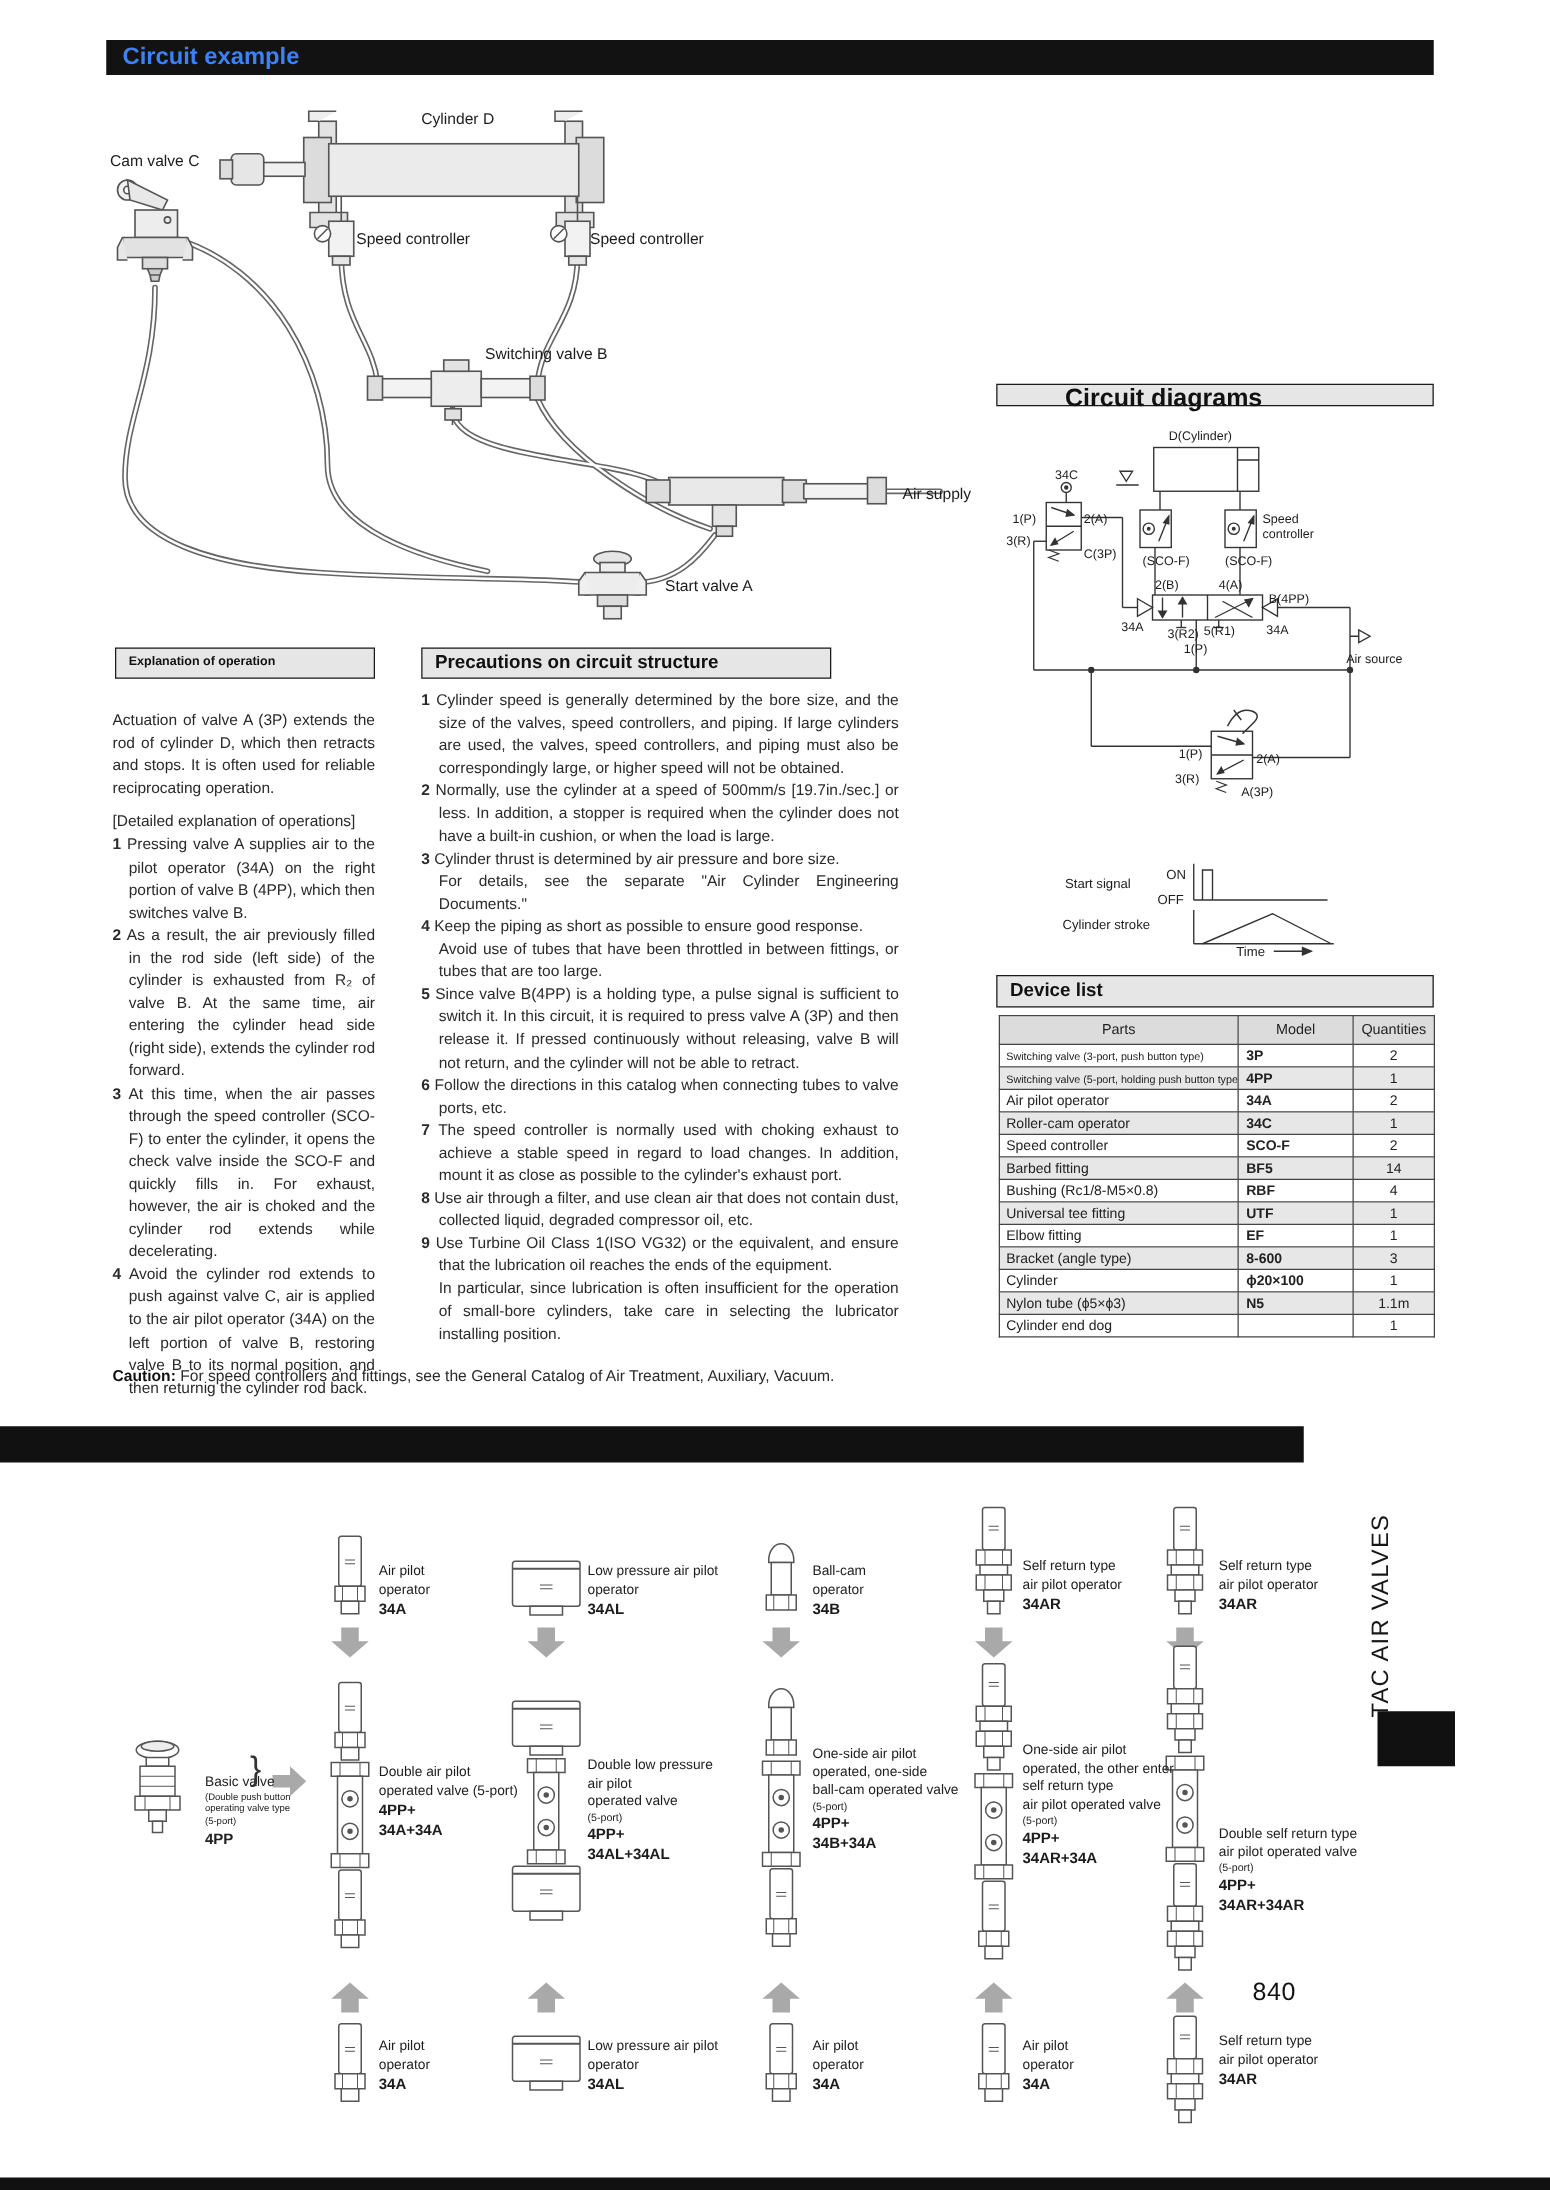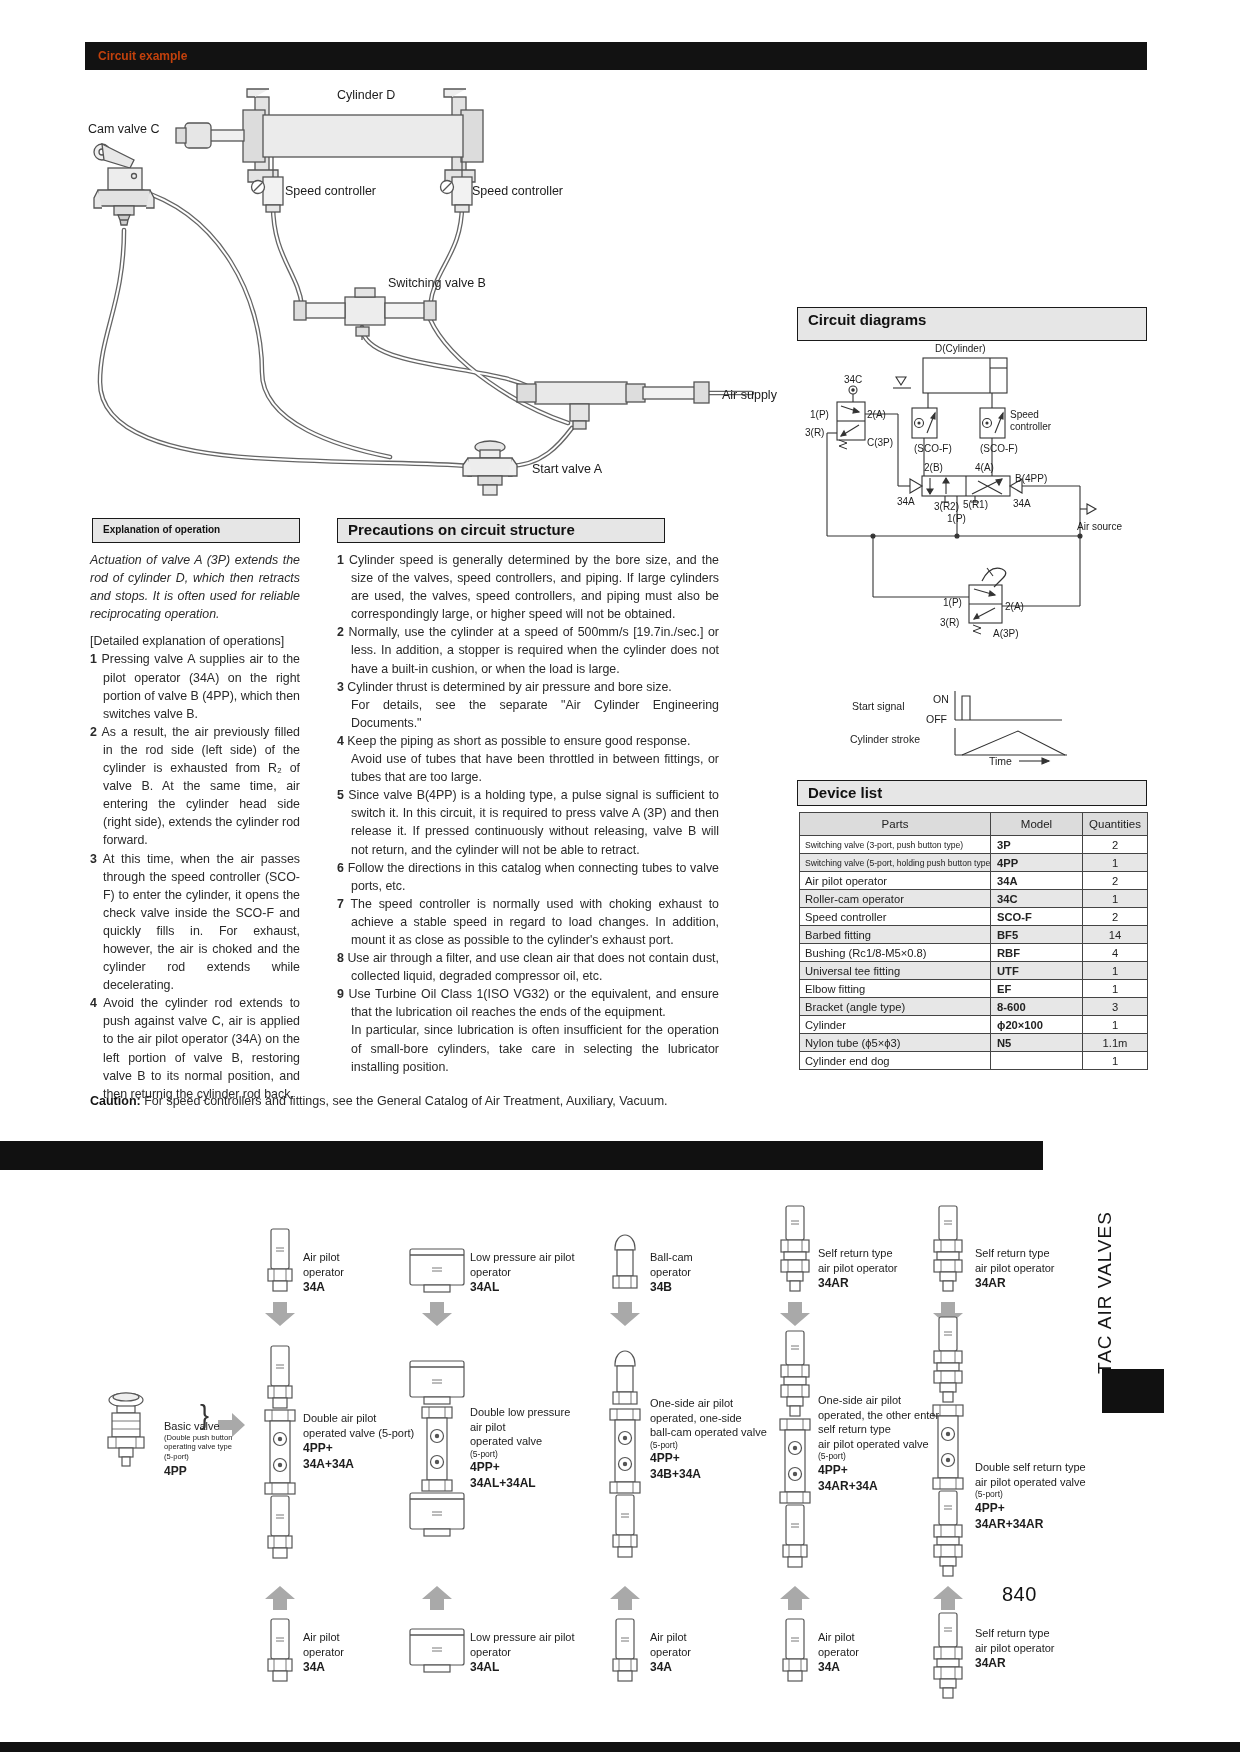--- a/index.html
+++ b/index.html
@@ -1,26 +1,26 @@
 <!DOCTYPE html>
 <html><head>
 <meta charset="utf-8">
 <style>
   html,body{margin:0;padding:0;background:#888;}
   #page{position:relative;width:1240px;height:1752px;background:#fff;overflow:hidden;
         font-family:"Liberation Sans",sans-serif;color:#222;}
   .abs{position:absolute;}
-  .titlebar{left:85px;top:42px;width:1062px;height:28px;background:#121212;color:#c2410c;
-            font-size:12px;font-weight:bold;line-height:28px;padding-left:13px;box-sizing:border-box;}
+  .titlebar{left:85px;top:32px;width:1062px;height:28px;background:#121212;color:#3b82f6;
+            font-size:19px;font-weight:bold;line-height:28px;padding-left:13px;box-sizing:border-box;}
   .secbox{background:#e6e6e6;border:1.6px solid #1a1a1a;box-sizing:border-box;
           font-weight:bold;color:#111;}
   .secbox span{display:block;padding-left:10px;}
   .illus-label{font-size:12.5px;color:#1c1c1c;white-space:nowrap;}
   .body-col{font-size:12.4px;line-height:18.1px;text-align:justify;color:#2a2a2a;}
-  .body-col .intro{margin:0 0 9px 0;white-space:pre-line;font-style:italic;}
+  .body-col .intro{margin:16px 0 9px 0;white-space:pre-line;}
   .body-col .dhead{margin:0;}
   .item{padding-left:13px;text-indent:-13px;white-space:pre-line;margin:0;}
   .item b{font-weight:bold;}
   .prec .item{padding-left:14px;text-indent:-14px;}
   svg text{font-family:"Liberation Sans",sans-serif;fill:#1c1c1c;}
   .devtable{border-collapse:collapse;table-layout:fixed;background:#fff;}
   .devtable td,.devtable th{border:1px solid #444;box-sizing:border-box;overflow:hidden;
        white-space:nowrap;font-weight:normal;}
   .devtable th{font-size:11.5px;background:#dcdcdc;height:23px;}
   .devtable td{font-size:11.2px;height:18px;padding:0 3px;}
@@ -138,21 +138,21 @@
   </svg>
 
   <div class="abs illus-label" style="left:337px;top:88px;" data-bind="illustration.labels.cylinder">Cylinder D</div>
   <div class="abs illus-label" style="left:88px;top:122px;" data-bind="illustration.labels.cam_valve">Cam valve C</div>
   <div class="abs illus-label" style="left:285px;top:184px;" data-bind="illustration.labels.speed_controller_left">Speed controller</div>
   <div class="abs illus-label" style="left:472px;top:184px;" data-bind="illustration.labels.speed_controller_right">Speed controller</div>
   <div class="abs illus-label" style="left:388px;top:276px;" data-bind="illustration.labels.switching_valve">Switching valve B</div>
   <div class="abs illus-label" style="left:722px;top:388px;" data-bind="illustration.labels.air_supply">Air supply</div>
   <div class="abs illus-label" style="left:532px;top:462px;" data-bind="illustration.labels.start_valve">Start valve A</div>
 
-  <div class="abs secbox" style="left:797px;top:307px;width:350px;height:34px;font-size:15px;line-height:23px;">
+  <div class="abs secbox" style="left:797px;top:307px;width:350px;height:18px;font-size:20px;line-height:23px;padding-left:44px;">
     <span data-bind="circuit_diagrams.title">Circuit diagrams</span>
   </div>
   <svg class="abs" style="left:797px;top:338px;" width="350" height="302" viewBox="0 0 350 302">
     <g fill="none" stroke="#333" stroke-width="1.1">
 
       <polygon points="99,39 109,39 104,47" fill="#fff"></polygon>
       <line x1="96" y1="50" x2="114" y2="50"></line>
       <rect x="126" y="20" width="84" height="35"></rect>
       <line x1="193" y1="20" x2="193" y2="55"></line>
       <line x1="193" y1="30" x2="210" y2="30"></line>

